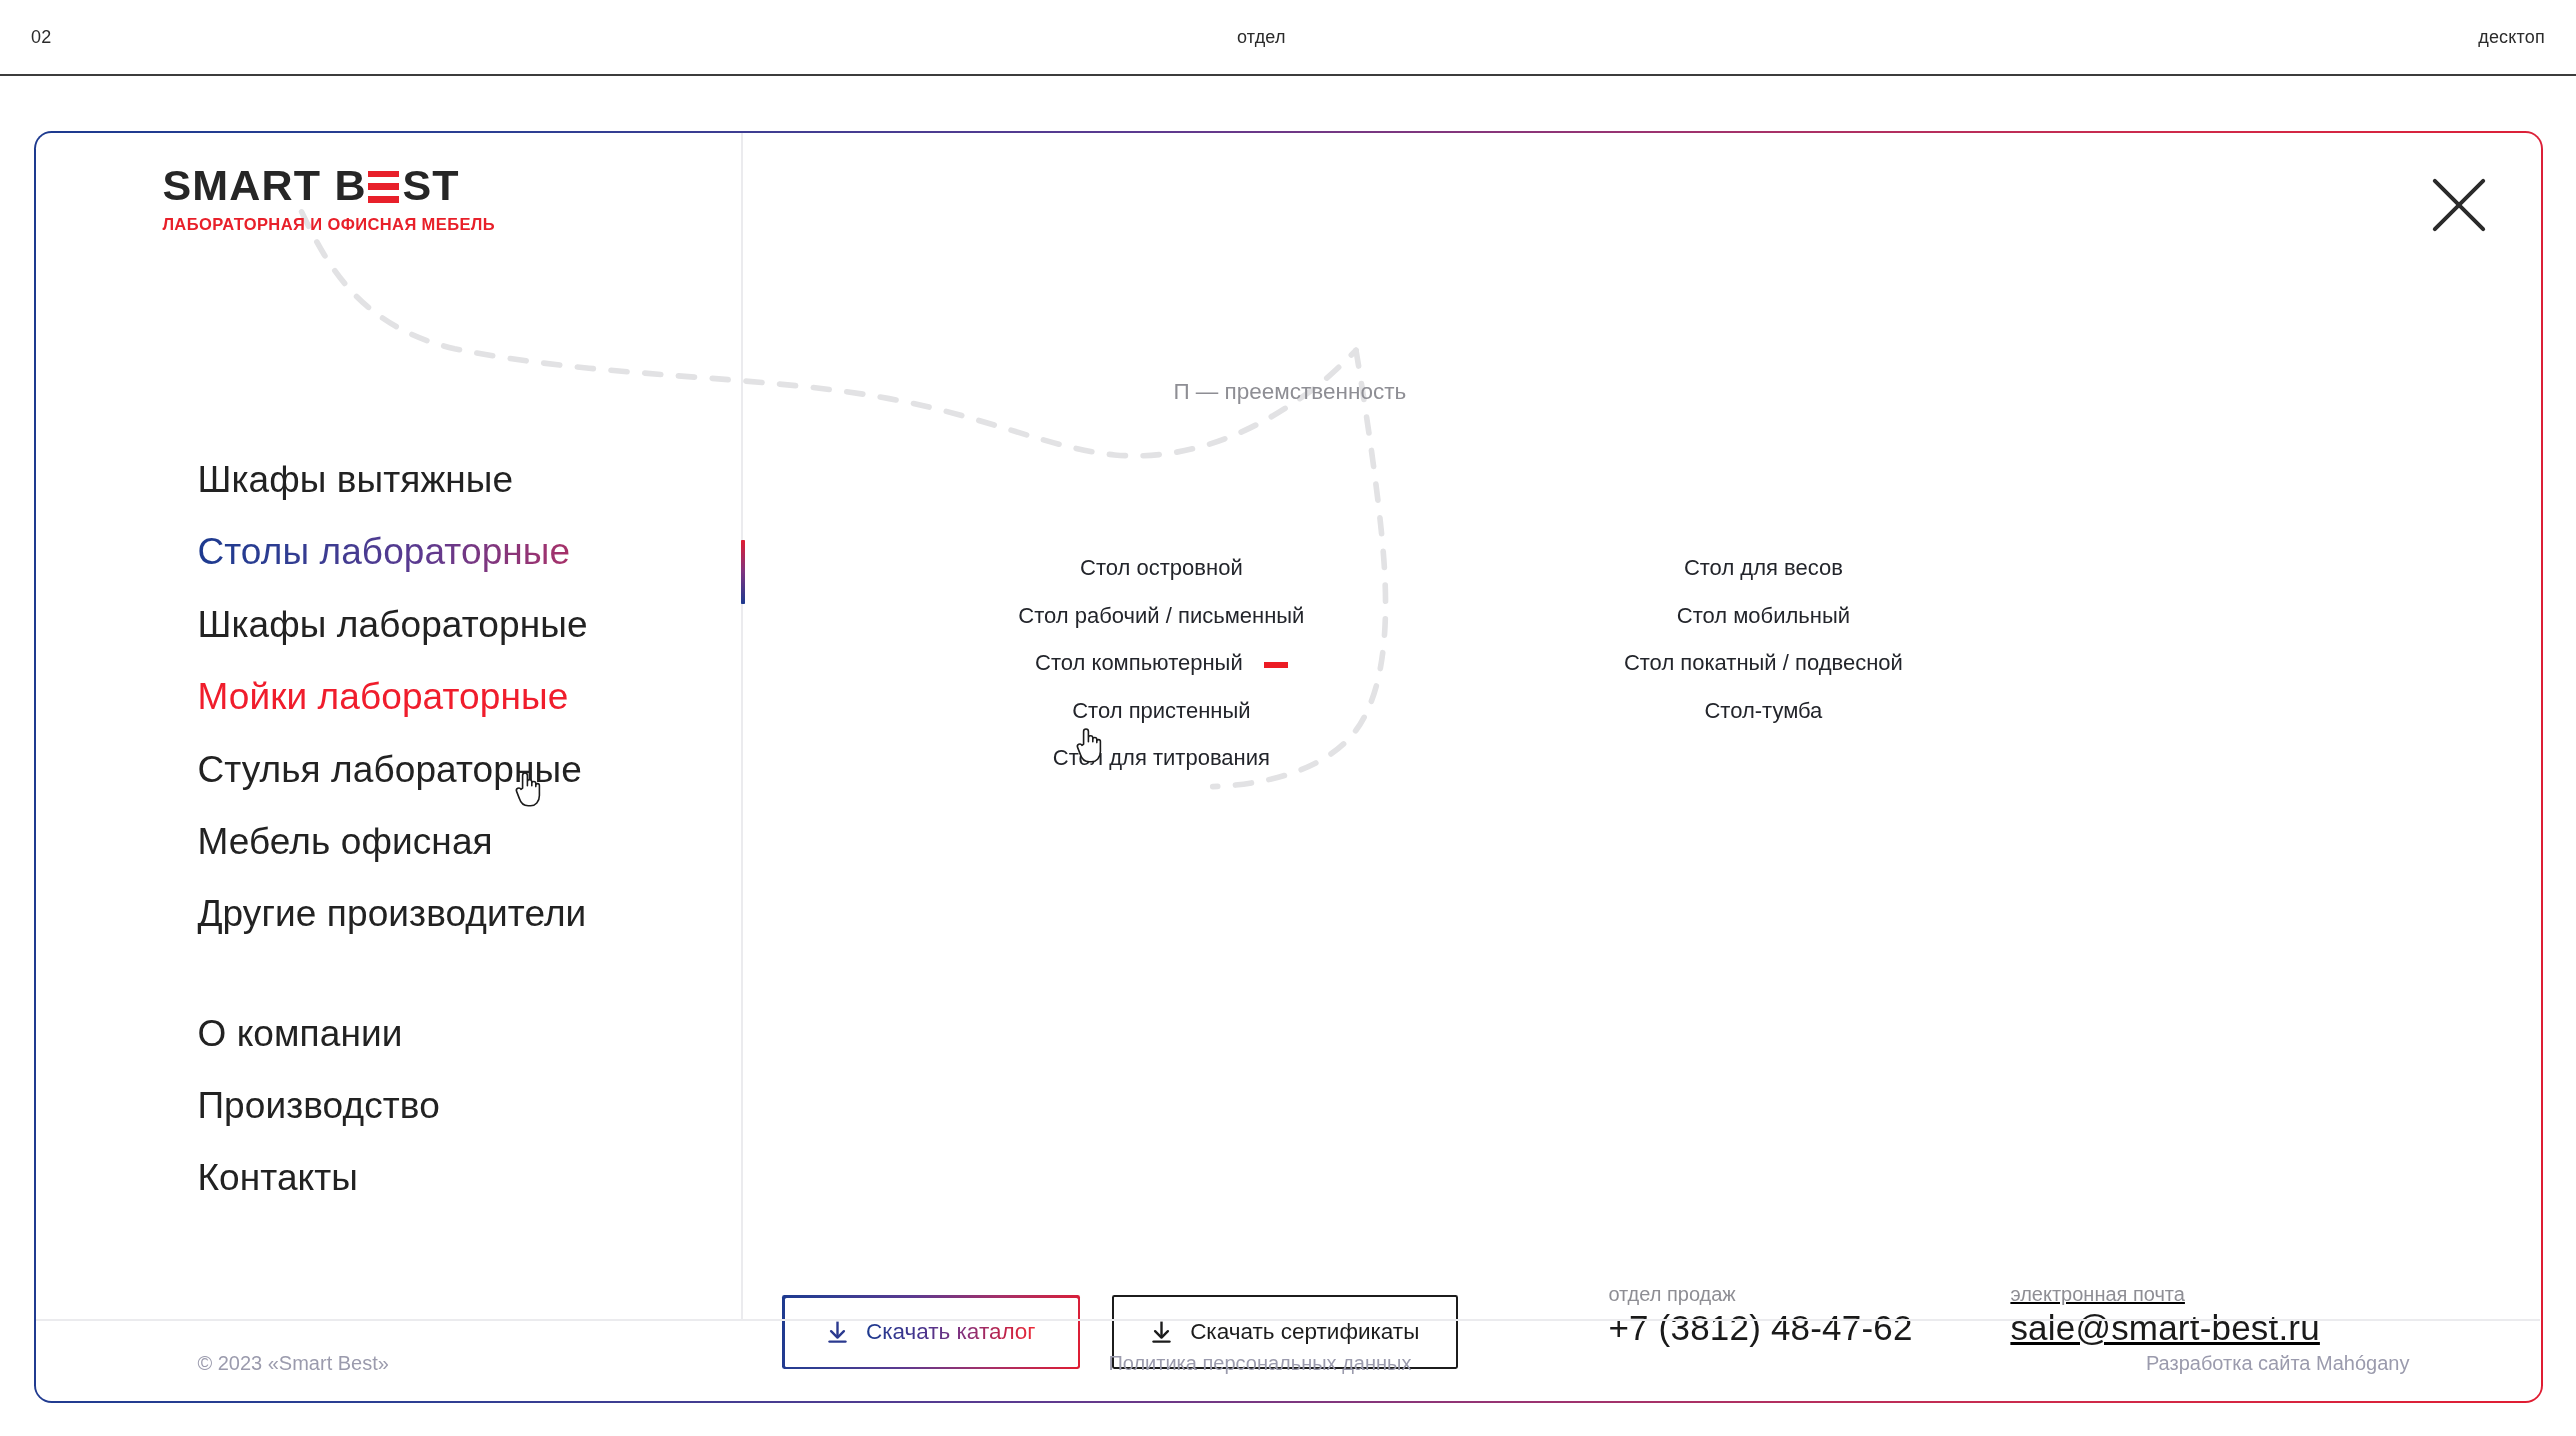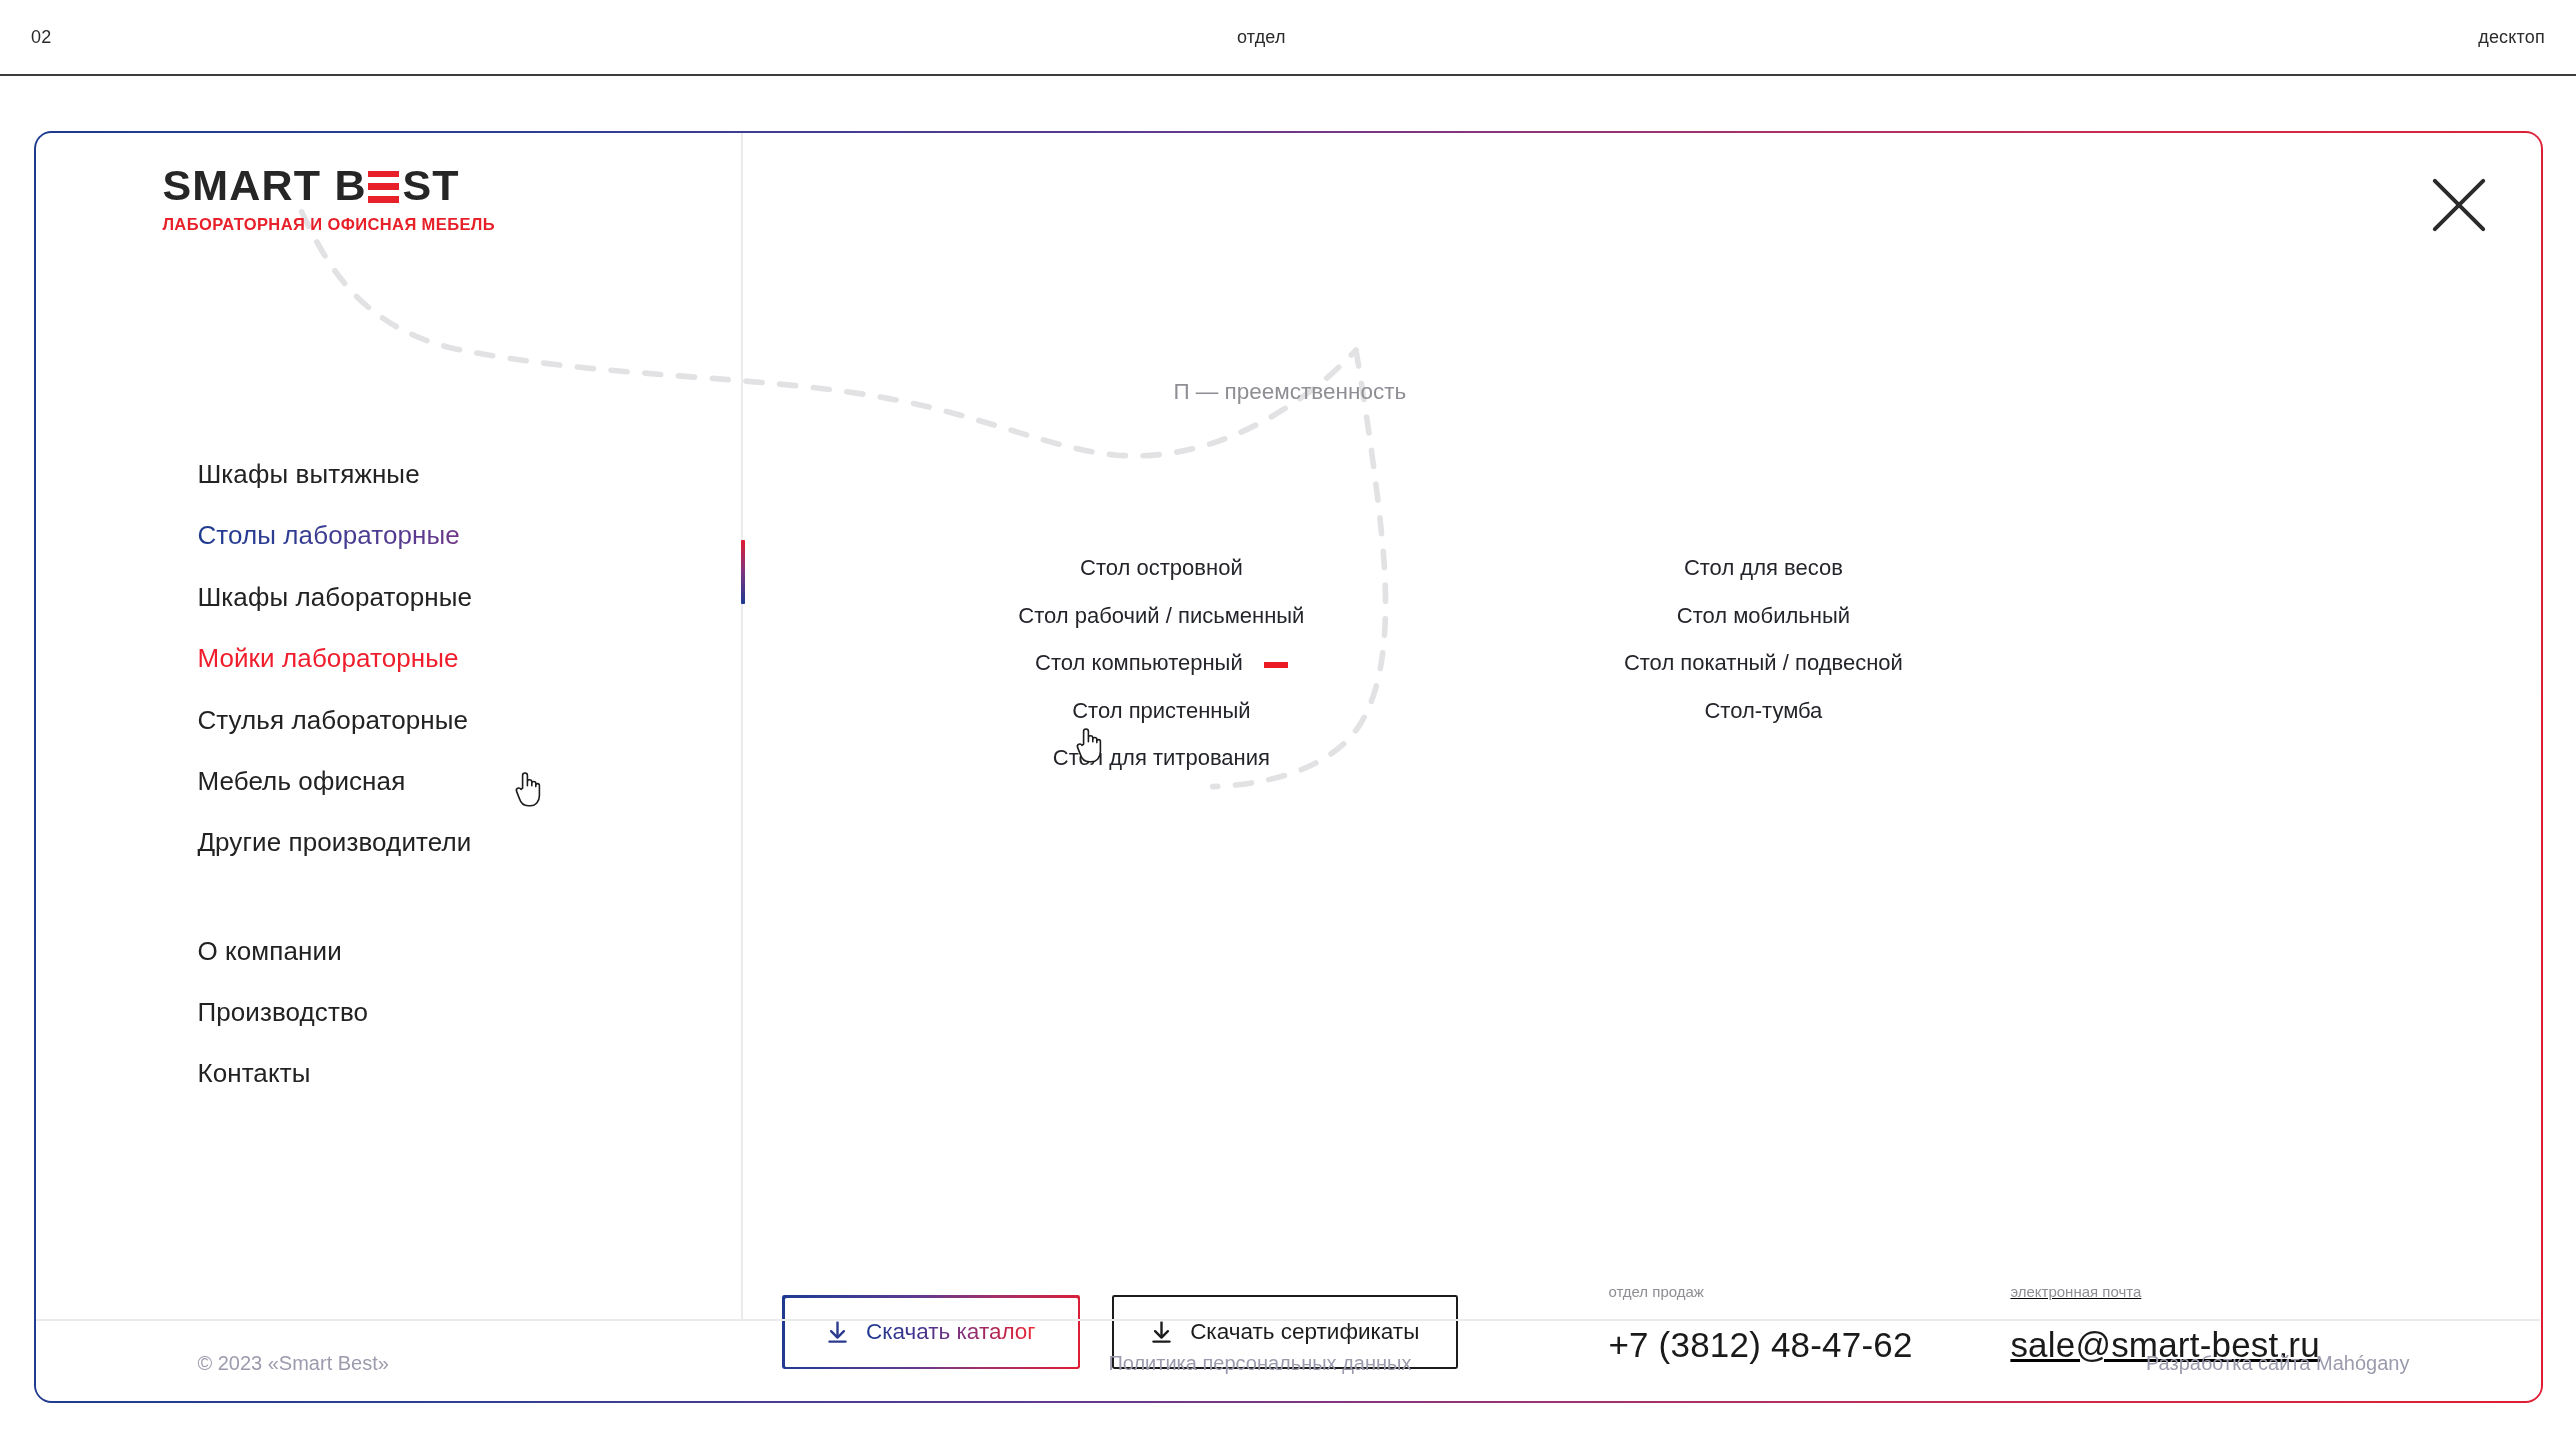--- a/index.html
+++ b/index.html
@@ -119,21 +119,21 @@
     border-radius: 0.8px;
   }
 
   
   .sidebar {
     position: absolute;
     left: 161px; top: 310px;
     width: 531px;
   }
   .side-item {
-    font-size: 26px;
+    font-size: 37px;
     line-height: 1;
     color: #222222;
     padding: 17.7px 0;
     white-space: nowrap;
     cursor: pointer;
     letter-spacing: 0.1px;
   }
   .side-item.grad {
     background: linear-gradient(90deg,
        #1d3a8f 0%, #2e3d92 16%, #5b3a90 42%, #9c3370 66%, #e01d32 94%);
@@ -232,23 +232,23 @@
   }
 
   .contacts {
     position: absolute;
     left: 1572px; top: 1150px;
     display: flex;
   }
   .contact-block { margin-right: 48px; }
   .contact-block:last-child { margin-right: 0; text-decoration: underline; }
   .c-label {
-    font-size: 15px;
+    font-size: 20px;
     color: #8e8e94;
-    margin-bottom: 25px;
+    margin-bottom: 2px;
     white-space: nowrap;
   }
   .c-value {
     font-size: 35px;
     color: #1a1a1a;
     white-space: nowrap;
     cursor: pointer;
     letter-spacing: 0.2px;
   }
   .contact-block.phone { width: 354px; }

